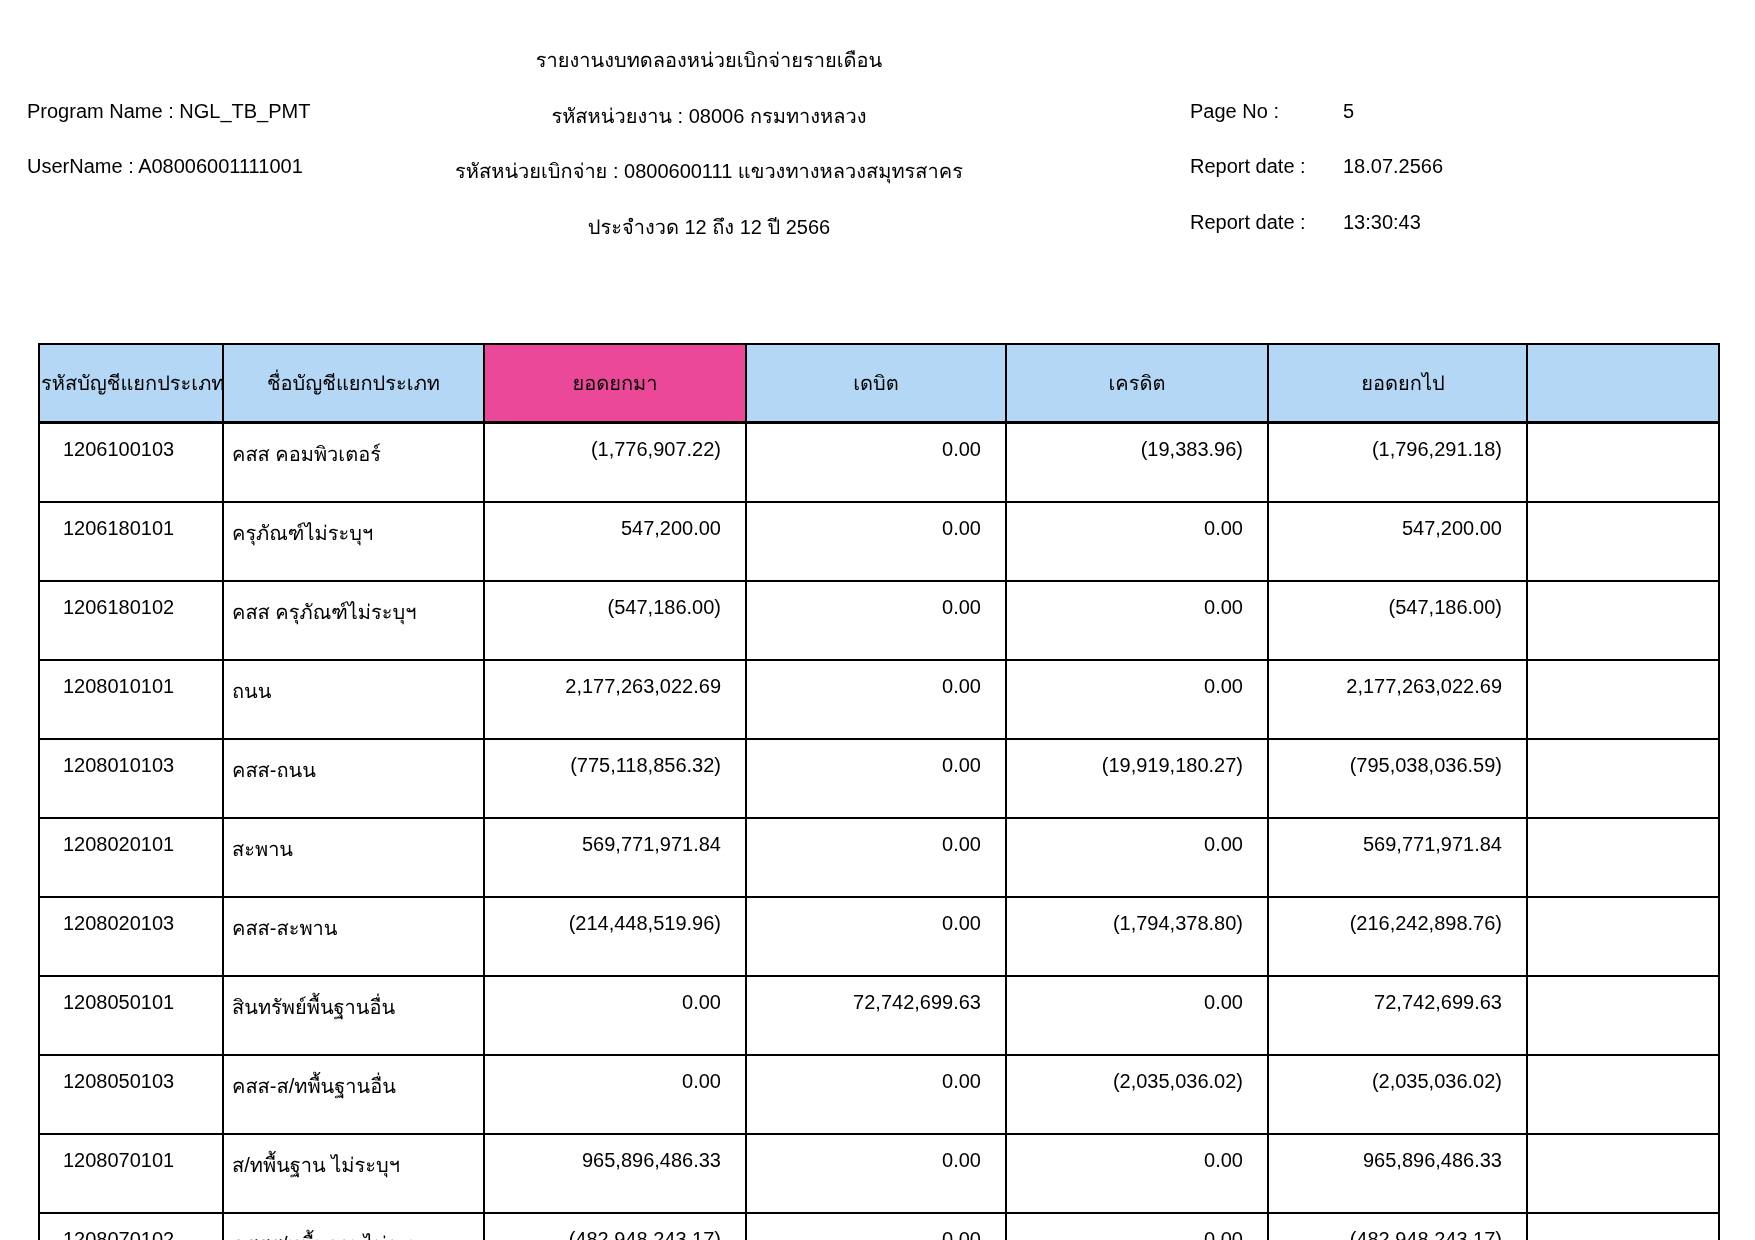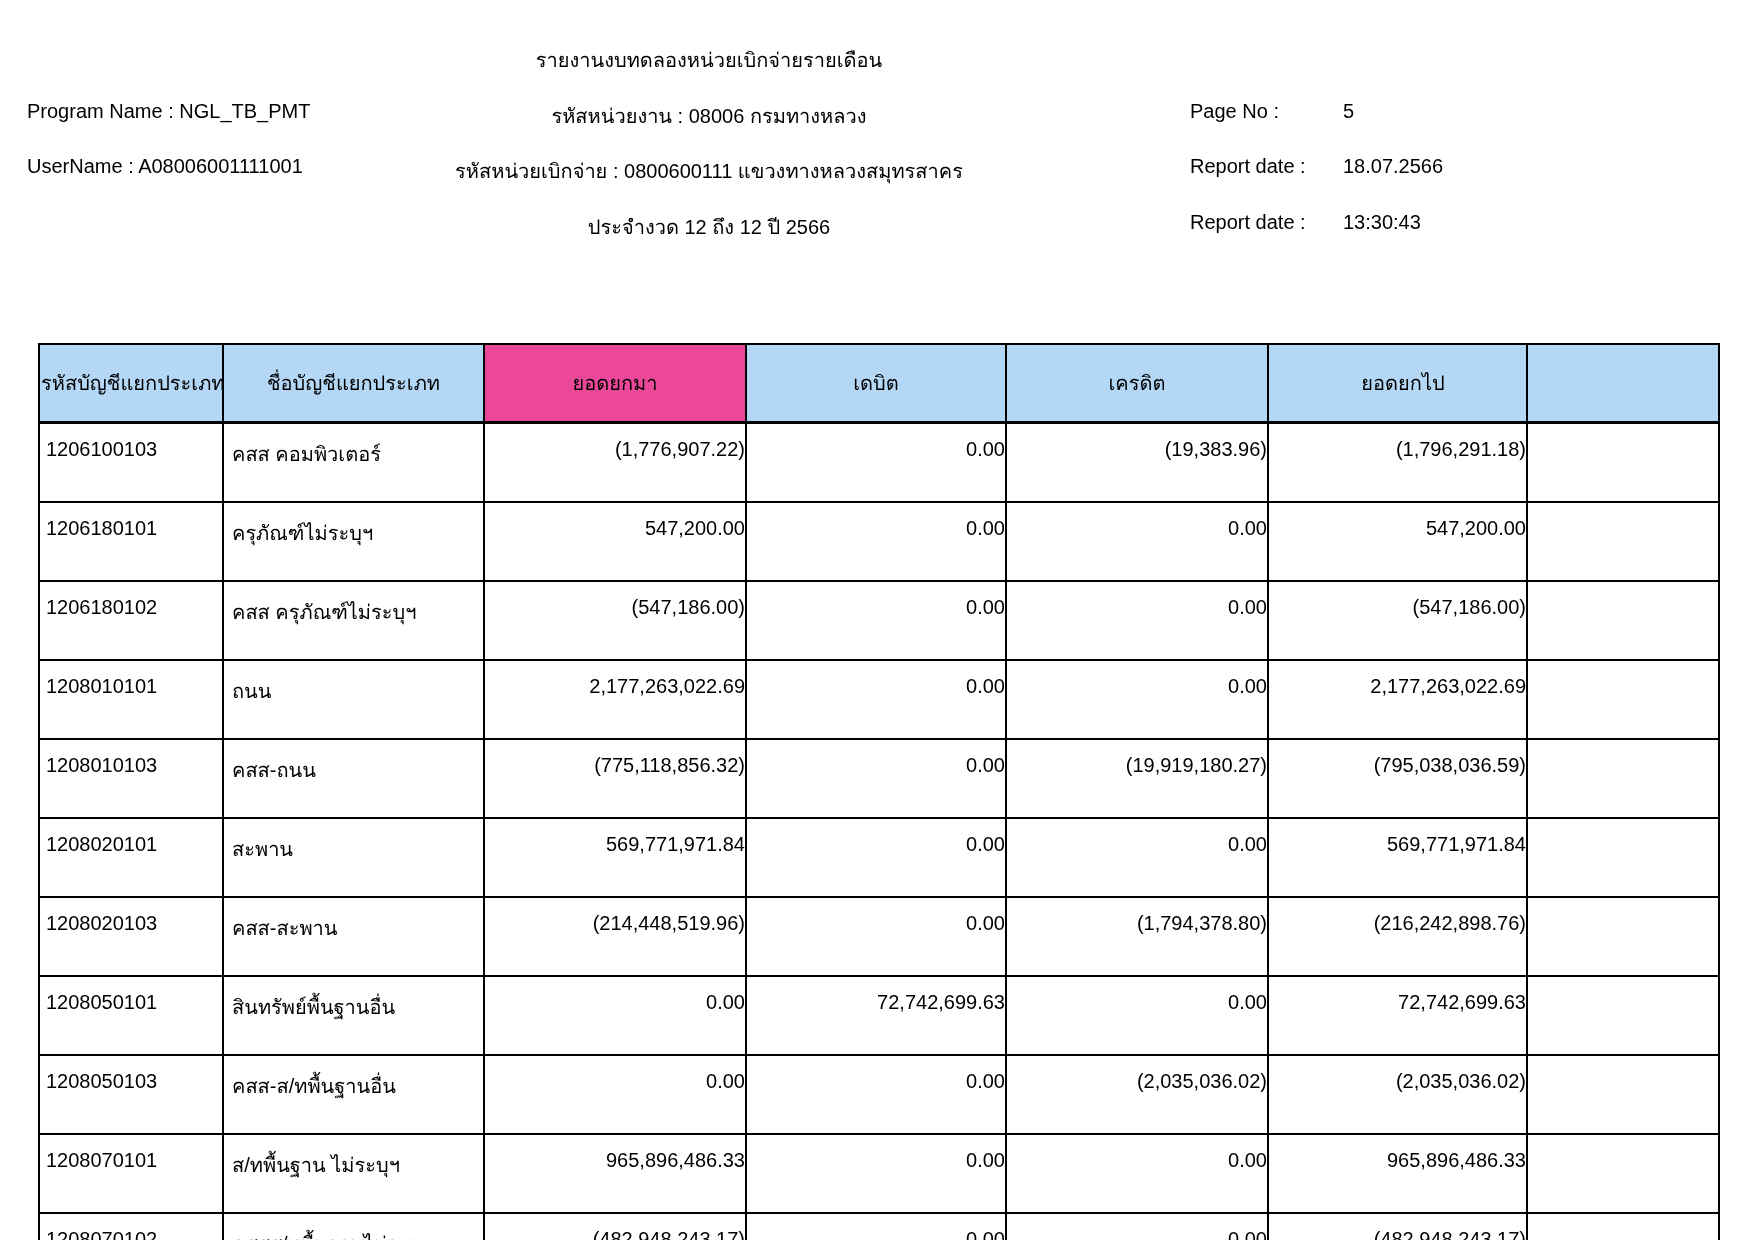--- a/index.html
+++ b/index.html
@@ -79,23 +79,23 @@
     font-weight: normal;
     text-align: center;
     vertical-align: middle;
     border-bottom-width: 3px;
   }
   table.trial-balance td {
     height: 62px;
     vertical-align: top;
     padding-top: 14px;
   }
-  td.cell-code   { text-align: left;  padding-left: 6px; }
+  td.cell-code   { text-align: left;  padding-left: 23px; }
   td.cell-name   { text-align: left;  padding-left: 8px;  }
-  td.cell-num    { text-align: right; padding-right: 0; margin-left: 6px; }
+  td.cell-num    { text-align: right; padding-right: 24px; margin-left: 6px; }
   td.cell-blank  { }
 </style>
 </head>
 <body>
 
 <div class="page">
 
   <div class="rpt-title">รายงานงบทดลองหน่วยเบิกจ่ายรายเดือน</div>
 
   <div class="hdr-line hdr-left hdr-row1">Program Name : NGL_TB_PMT</div>

